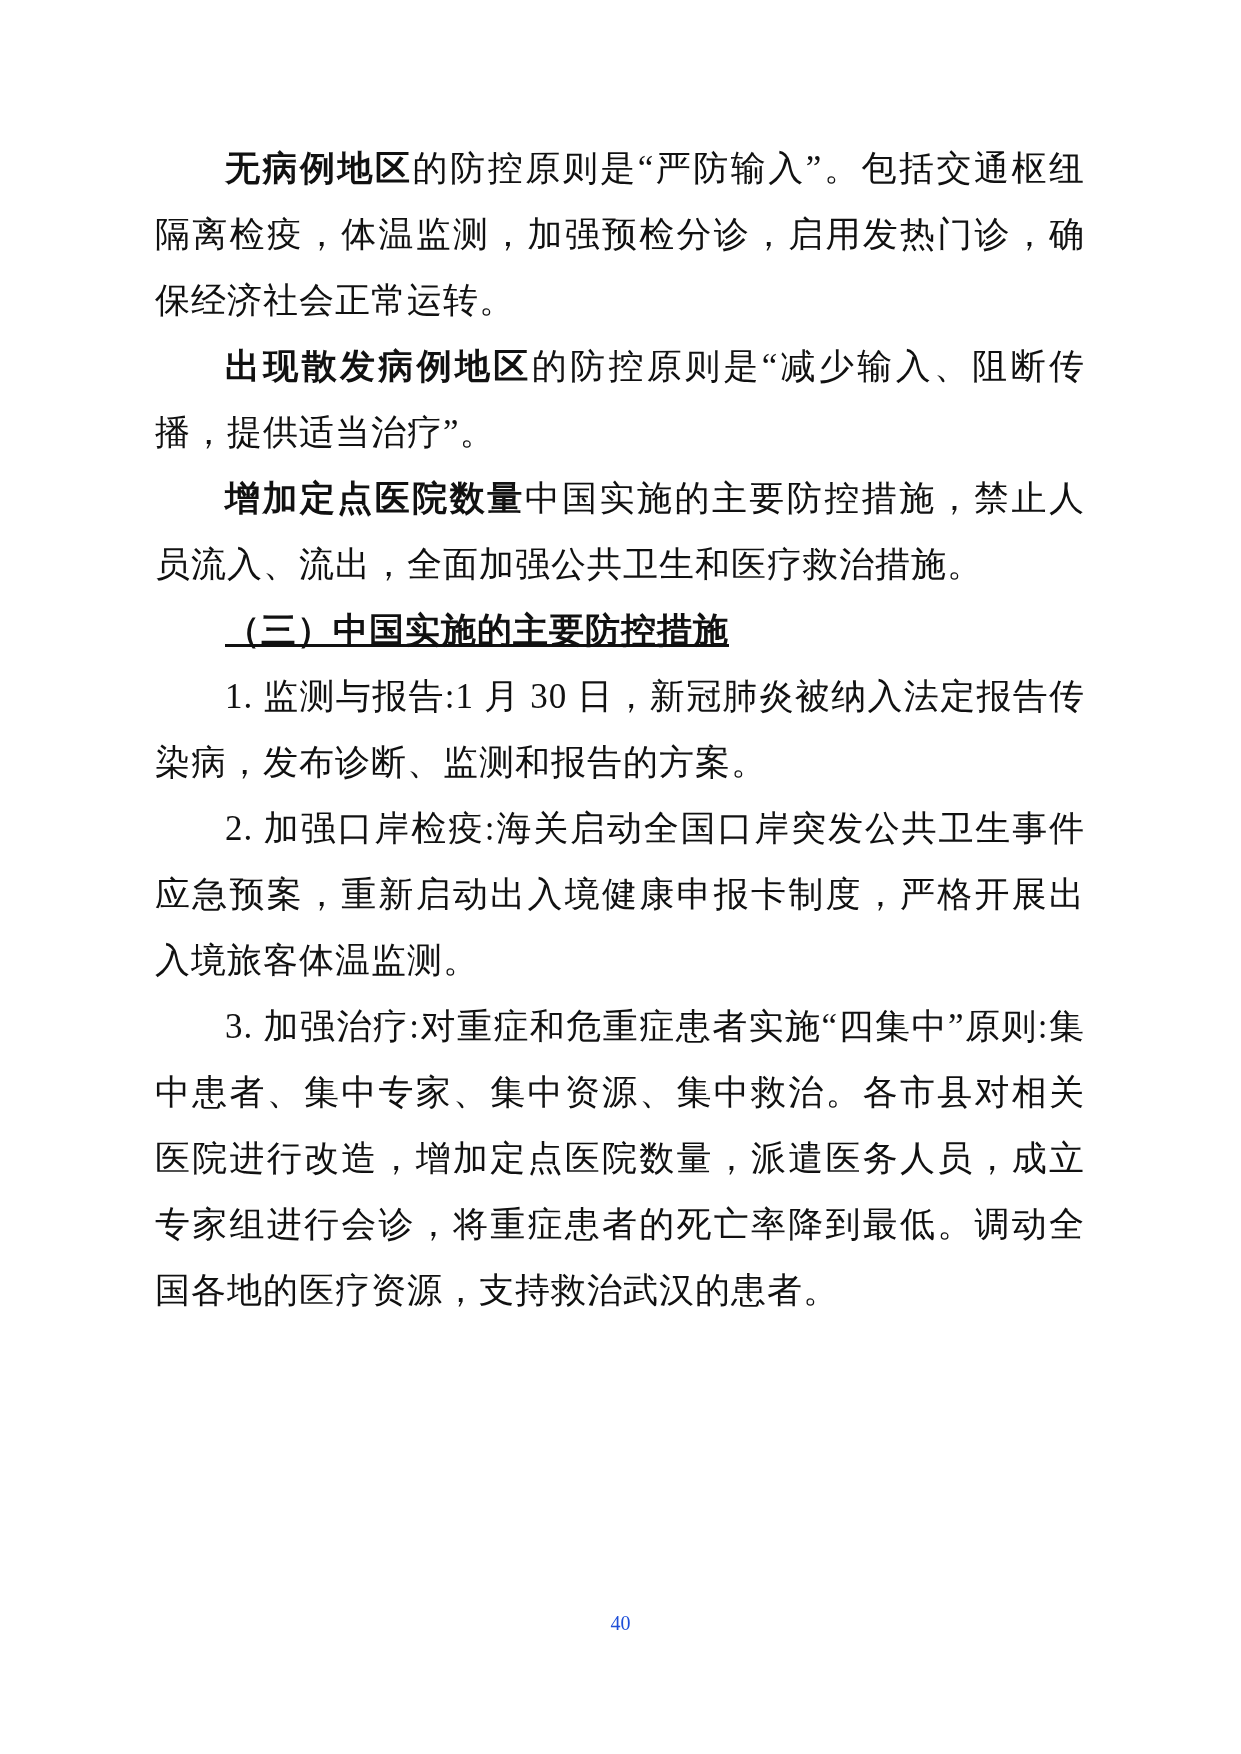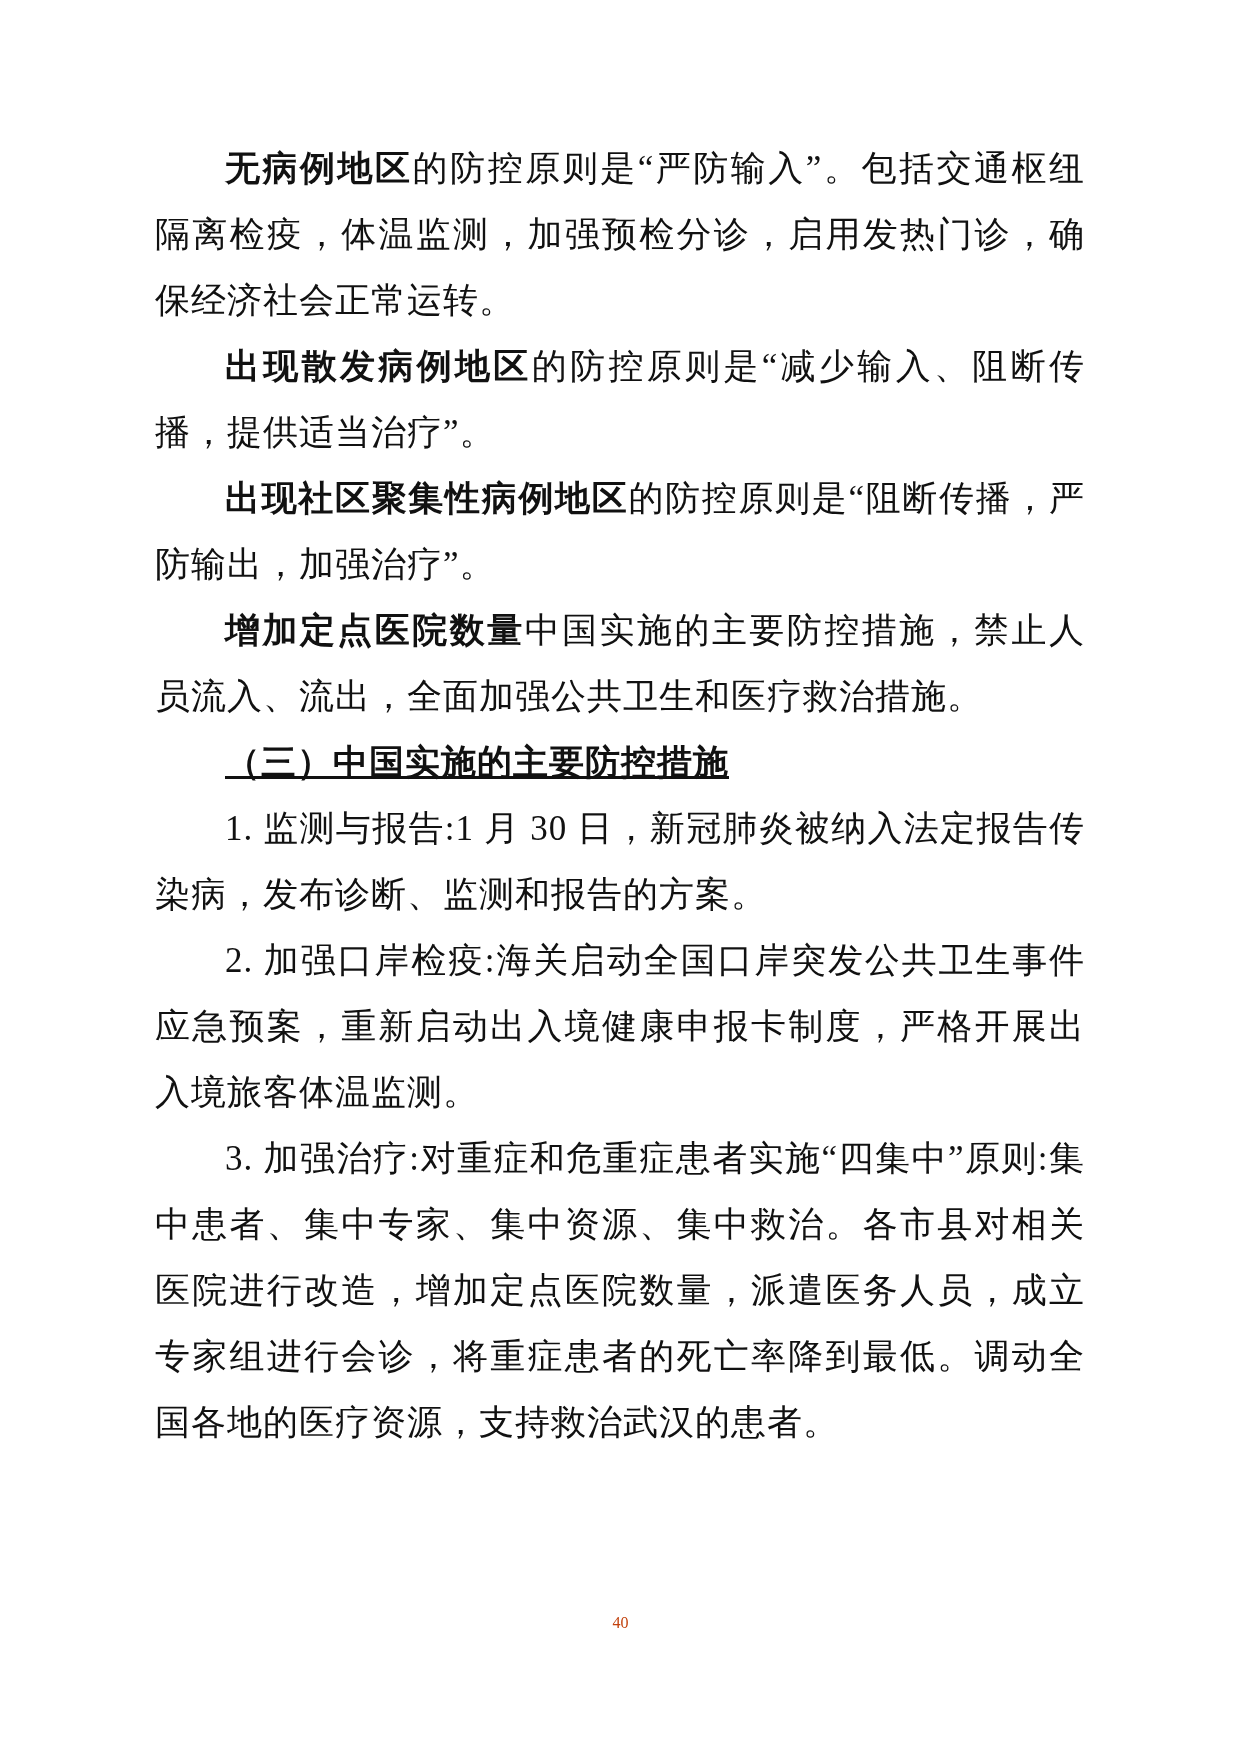--- a/index.html
+++ b/index.html
@@ -40,33 +40,32 @@
   }
   .bold-run {
     font-weight: 700;
   }
   .page-number {
     position: absolute;
     left: 0;
     top: 1608px;
     width: 100%;
     text-align: center;
-    font-size: 16px;
+    font-size: 20px;
     line-height: 30px;
-    color: #c2410c;
+    color: #1d4ed8;
   }
 </style>
 </head>
 <body>
 
 <div class="page">
   <div class="text-block">
       <p class="para"><span class="bold-run">无病例地区</span><span>的防控原则是“严防输入”。包括交通枢纽隔离检疫，体温监测，加强预检分诊，启用发热门诊，确保经济社会正常运转。</span></p>
       <p class="para"><span class="bold-run">出现散发病例地区</span><span>的防控原则是“减少输入、阻断传播，提供适当治疗”。</span></p>
-      <p class="para"><span class="bold-run">出现社区聚集性病例地区</span><span>的防控原则是“阻断传播，严防输出，加强治疗”。</span></p>
       <p class="para"><span class="bold-run">增加定点医院数量</span><span>中国实施的主要防控措施，禁止人员流入、流出，全面加强公共卫生和医疗救治措施。</span></p>
       <p class="para heading"><span class="bold-run">（三）中国实施的主要防控措施</span></p>
       <p class="para"><span>1. 监测与报告:1 月 30 日，新冠肺炎被纳入法定报告传染病，发布诊断、监测和报告的方案。</span></p>
       <p class="para"><span>2. 加强口岸检疫:海关启动全国口岸突发公共卫生事件应急预案，重新启动出入境健康申报卡制度，严格开展出入境旅客体温监测。</span></p>
       <p class="para"><span>3. 加强治疗:对重症和危重症患者实施“四集中”原则:集中患者、集中专家、集中资源、集中救治。各市县对相关医院进行改造，增加定点医院数量，派遣医务人员，成立专家组进行会诊，将重症患者的死亡率降到最低。调动全国各地的医疗资源，支持救治武汉的患者。</span></p>
     </div>
   <div class="page-number">40</div>
 </div>
 
 </body></html>

